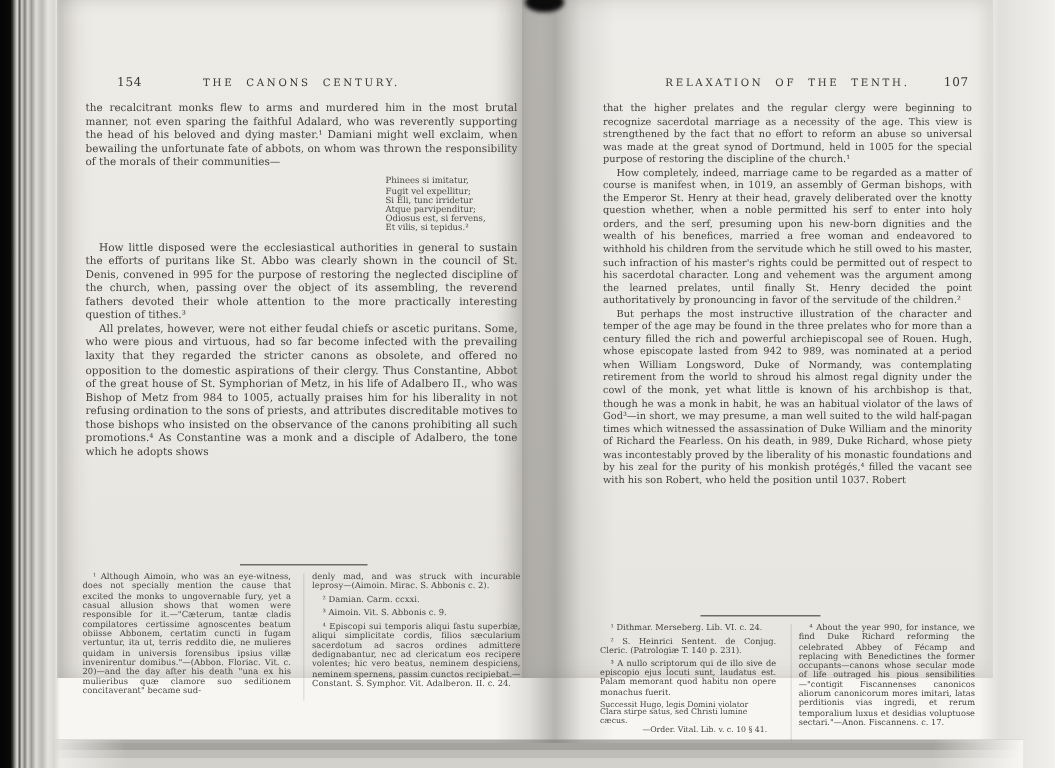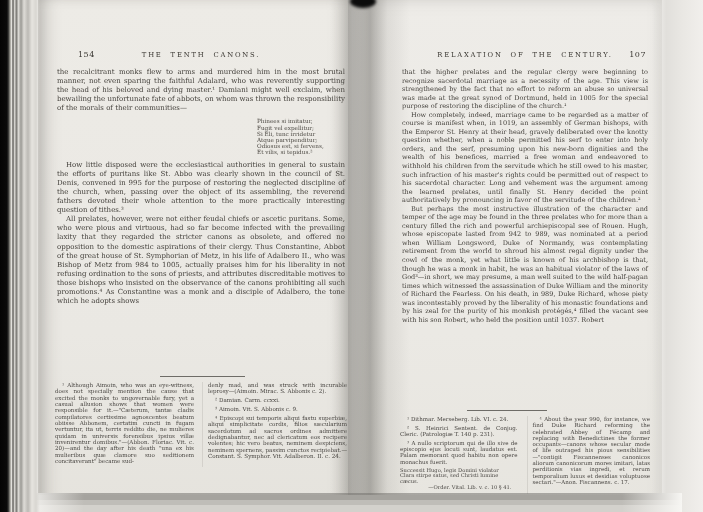--- a/index.html
+++ b/index.html
@@ -2,21 +2,21 @@
 <html><head>
 <meta charset="utf-8">
 <style>
   html,body{margin:0;padding:0;}
   body{
     width:703px;height:512px;position:relative;overflow:hidden;
     background:#f7f6f3;
     font-family:"DejaVu Serif", serif;
     color:#44413c;
   }
-  .page{position:absolute;top:0;height:512px;z-index:1;}
+  .page{position:absolute;top:0;height:452px;z-index:1;}
   #left-page{
     left:38px;width:310px;
     background:linear-gradient(180deg,#edebe6 0%,#eae8e3 65%,#e5e3dd 100%);
     box-shadow:inset 14px 0 18px -10px rgba(95,93,88,.45), inset -12px 0 16px -9px rgba(95,93,88,.38);
   }
   #right-page{
     left:348px;width:314px;
     background:linear-gradient(180deg,#eeece8 0%,#ebe9e4 65%,#e7e5df 100%);
     box-shadow:inset 18px 0 22px -11px rgba(84,82,77,.5), inset -9px 0 13px -8px rgba(130,128,123,.28);
   }
@@ -81,21 +81,21 @@
   .fn{margin:0 0 2.5px;text-indent:7px;}
   .fnverse{margin:1px 0 2.5px;font-size:5.2px;line-height:5.9px;text-align:left;}
   .fnverse .cite{text-align:right;padding-right:6px;}
 </style>
 </head>
 <body>
 
 <div class="page" id="left-page">
   <div class="pghead">
     <span class="folio folio-left">154</span>
-    <span class="rhead">THE TENTH CANONS.</span>
+    <span class="rhead">THE CANONS CENTURY.</span>
   </div>
   <div class="bodycol">
     <p class="bp noind">the recalcitrant monks flew to arms and murdered him in the most brutal manner, not even sparing the faithful Adalard, who was reverently supporting the head of his beloved and dying master.¹ Damiani might well exclaim, when bewailing the unfortunate fate of abbots, on whom was thrown the responsibility of the morals of their communities—</p>
     <div class="verse">
       <div>Phinees si imitatur,</div>
       <div>Fugit vel expellitur;</div>
       <div>Si Eli, tunc irridetur</div>
       <div>Atque parvipenditur;</div>
       <div>Odiosus est, si fervens,</div>
       <div>Et vilis, si tepidus.²</div>
@@ -112,21 +112,21 @@
       <p class="fn noind" style="text-indent:0">denly mad, and was struck with incurable leprosy—(Aimoin. Mirac. S. Abbonis c. 2).</p>
       <p class="fn">² Damian. Carm. ccxxi.</p>
       <p class="fn">³ Aimoin. Vit. S. Abbonis c. 9.</p>
       <p class="fn">⁴ Episcopi sui temporis aliqui fastu superbiæ, aliqui simplicitate cordis, filios sæcularium sacerdotum ad sacros ordines admittere dedignabantur, nec ad clericatum eos recipere volentes; hic vero beatus, neminem despiciens, neminem spernens, passim cunctos recipiebat.—Constant. S. Symphor. Vit. Adalberon. II. c. 24.</p>
     </div>
   </div>
 </div>
 
 <div class="page" id="right-page">
   <div class="pghead">
-    <span class="rhead">RELAXATION OF THE CENTURY.</span>
+    <span class="rhead">RELAXATION OF THE TENTH.</span>
     <span class="folio folio-right">107</span>
   </div>
   <div class="bodycol">
     <p class="bp noind">that the higher prelates and the regular clergy were beginning to recognize sacerdotal marriage as a necessity of the age. This view is strengthened by the fact that no effort to reform an abuse so universal was made at the great synod of Dortmund, held in 1005 for the special purpose of restoring the discipline of the church.¹</p>
     <p class="bp">How completely, indeed, marriage came to be regarded as a matter of course is manifest when, in 1019, an assembly of German bishops, with the Emperor St. Henry at their head, gravely deliberated over the knotty question whether, when a noble permitted his serf to enter into holy orders, and the serf, presuming upon his new-born dignities and the wealth of his benefices, married a free woman and endeavored to withhold his children from the servitude which he still owed to his master, such infraction of his master's rights could be permitted out of respect to his sacerdotal character. Long and vehement was the argument among the learned prelates, until finally St. Henry decided the point authoritatively by pronouncing in favor of the servitude of the children.²</p>
     <p class="bp">But perhaps the most instructive illustration of the character and temper of the age may be found in the three prelates who for more than a century filled the rich and powerful archiepiscopal see of Rouen. Hugh, whose episcopate lasted from 942 to 989, was nominated at a period when William Longsword, Duke of Normandy, was contemplating retirement from the world to shroud his almost regal dignity under the cowl of the monk, yet what little is known of his archbishop is that, though he was a monk in habit, he was an habitual violator of the laws of God³—in short, we may presume, a man well suited to the wild half-pagan times which witnessed the assassination of Duke William and the minority of Richard the Fearless. On his death, in 989, Duke Richard, whose piety was incontestably proved by the liberality of his monastic foundations and by his zeal for the purity of his monkish protégés,⁴ filled the vacant see with his son Robert, who held the position until 1037. Robert</p>
   </div>
   <div class="fnrule"></div>
   <div class="fncols">
     <div class="fncol">

